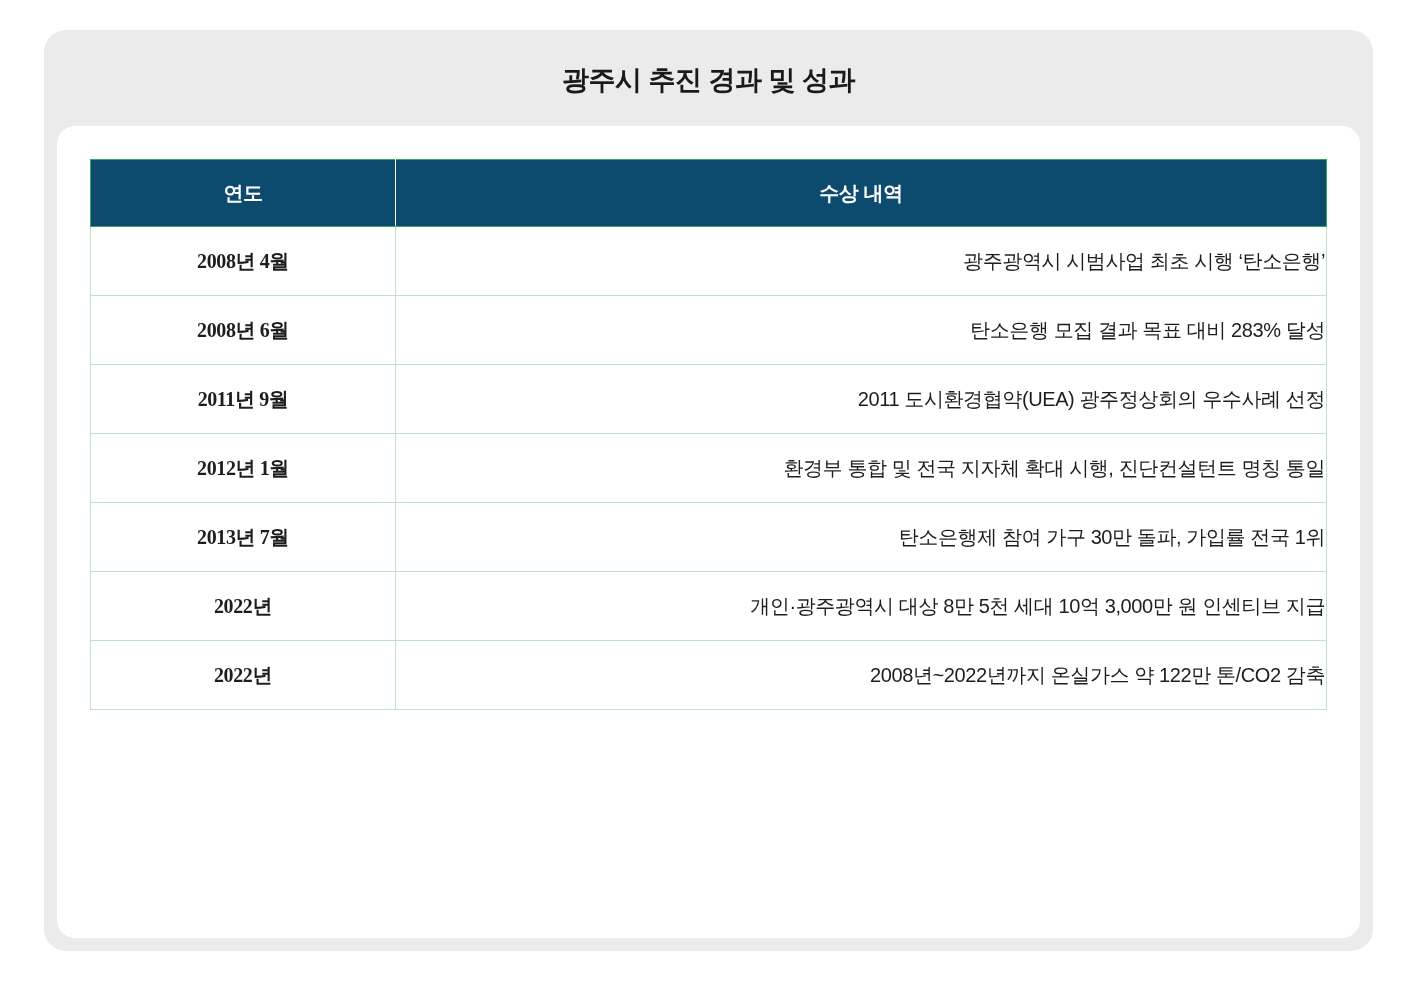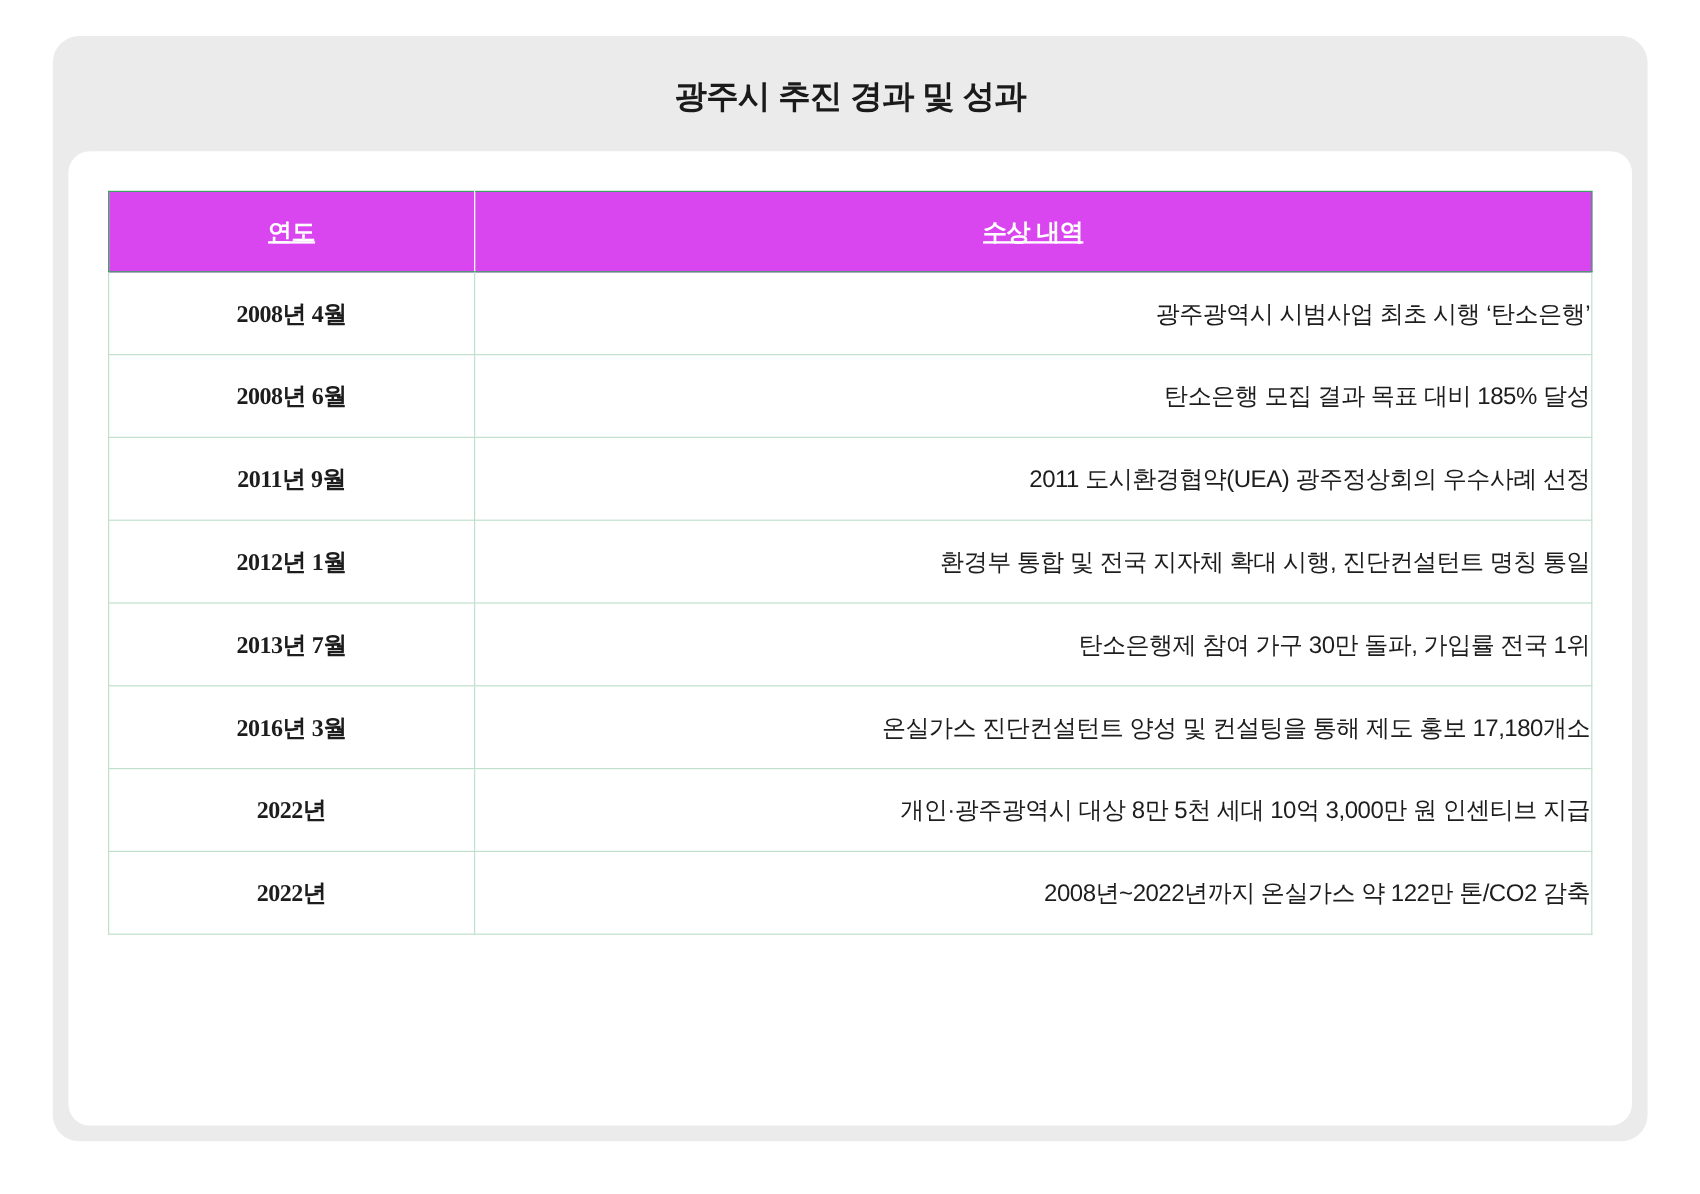--- a/index.html
+++ b/index.html
@@ -58,29 +58,28 @@
     align-items: center;
   }
 
   table.data-table {
     border-collapse: collapse;
     width: 100%;
     table-layout: fixed;
   }
 
   table.data-table th {
-    background: #d946ef;
+    background: #0c4a6e;
     color: #ffffff;
     font-size: 20px;
     font-weight: bold;
     letter-spacing: -0.4px;
     height: 64px;
     border: 1px solid #3aa460;
     vertical-align: middle;
-    text-decoration: underline;
   }
   table.data-table th.year-col {
     border-right: 1px solid #ffffff;
   }
 
   table.data-table td {
     border: 1px solid #bfe0cc;
     height: 66px;
     vertical-align: middle;
     font-size: 20px;
@@ -120,37 +119,33 @@
             <th>수상 내역</th>
           </tr>
         </thead>
         <tbody id="table-body">
             <tr>
               <td class="year-cell">2008년 4월</td>
               <td class="desc-cell">광주광역시 시범사업 최초 시행 ‘탄소은행’</td>
             </tr>
             <tr>
               <td class="year-cell">2008년 6월</td>
-              <td class="desc-cell">탄소은행 모집 결과 목표 대비 185% 달성</td>
+              <td class="desc-cell">탄소은행 모집 결과 목표 대비 283% 달성</td>
             </tr>
             <tr>
               <td class="year-cell">2011년 9월</td>
               <td class="desc-cell">2011 도시환경협약(UEA) 광주정상회의 우수사례 선정</td>
             </tr>
             <tr>
               <td class="year-cell">2012년 1월</td>
               <td class="desc-cell">환경부 통합 및 전국 지자체 확대 시행, 진단컨설턴트 명칭 통일</td>
             </tr>
             <tr>
               <td class="year-cell">2013년 7월</td>
               <td class="desc-cell">탄소은행제 참여 가구 30만 돌파, 가입률 전국 1위</td>
-            </tr>
-            <tr>
-              <td class="year-cell">2016년 3월</td>
-              <td class="desc-cell">온실가스 진단컨설턴트 양성 및 컨설팅을 통해 제도 홍보 17,180개소</td>
             </tr>
             <tr>
               <td class="year-cell">2022년</td>
               <td class="desc-cell">개인·광주광역시 대상 8만 5천 세대 10억 3,000만 원 인센티브 지급</td>
             </tr>
             <tr>
               <td class="year-cell">2022년</td>
               <td class="desc-cell">2008년~2022년까지 온실가스 약 122만 톤/CO2 감축</td>
             </tr>
           </tbody>

